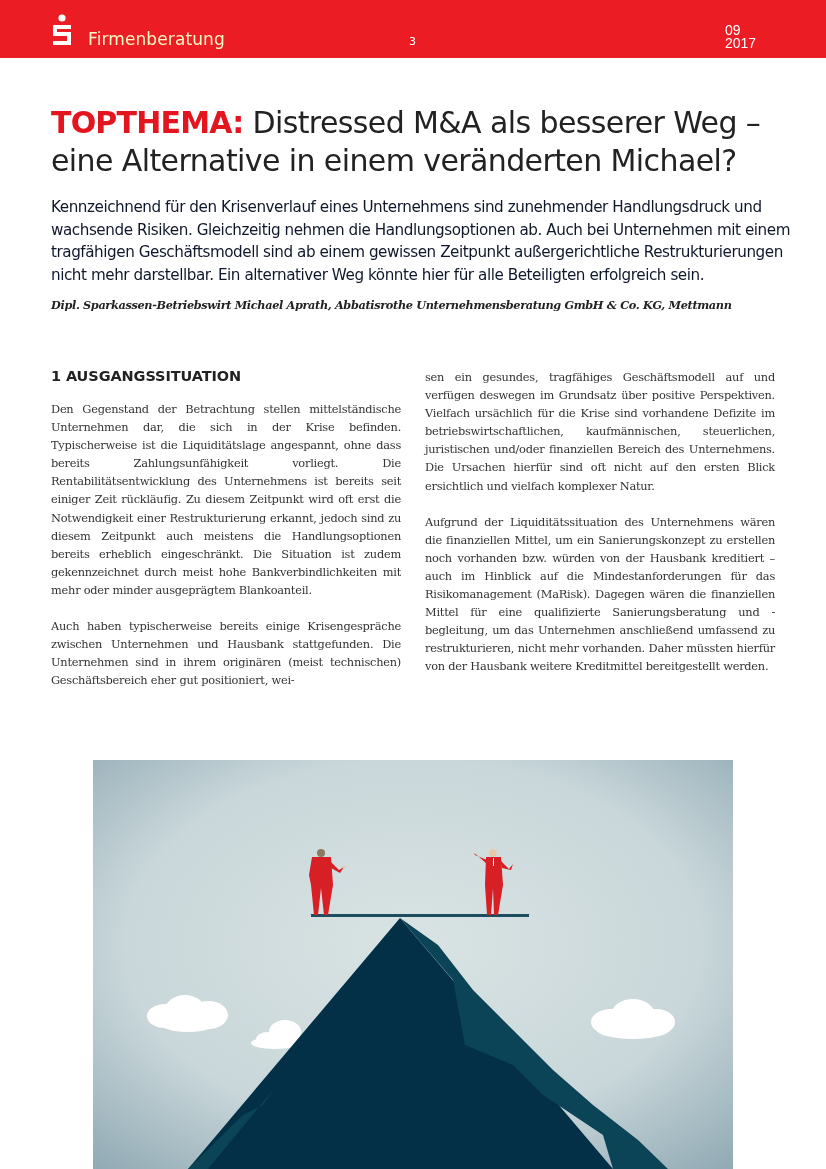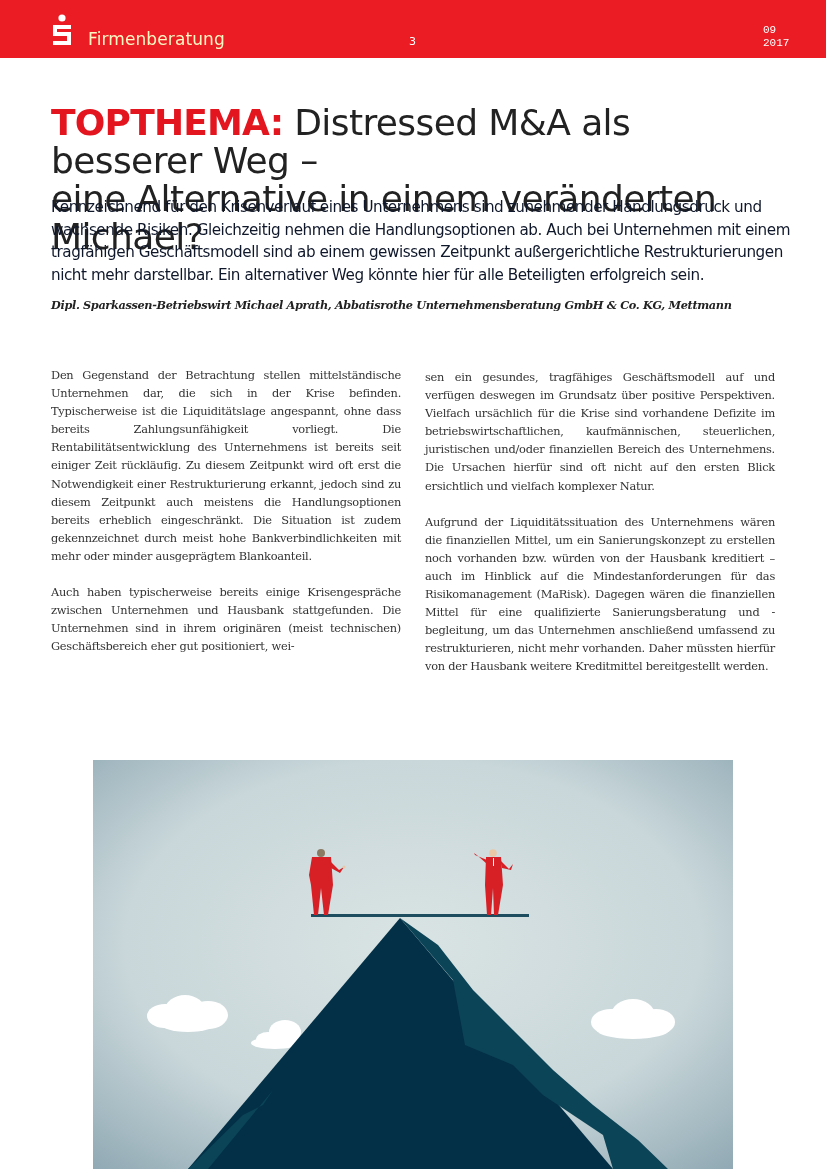--- a/index.html
+++ b/index.html
@@ -1,23 +1,23 @@
 <!DOCTYPE html>
 <html><head>
 <meta charset="utf-8">
 <style>
   html, body { margin: 0; padding: 0; }
   body { width: 826px; height: 1169px; background: #ffffff; position: relative; overflow: hidden; }
   .header { position: absolute; left: 0; top: 0; width: 826px; height: 58px; background: #ec1c24; color: #fff; }
   .logo { position: absolute; left: 51px; top: 14px; width: 22px; height: 34px; }
   .brand { position: absolute; left: 88px; top: 29px; font-family: "DejaVu Sans", sans-serif; font-size: 17px; color: #fef9c3; letter-spacing: 0.1px; }
   .pagenum { position: absolute; left: 409px; top: 35px; font-family: "DejaVu Sans", sans-serif; font-size: 11px; color: #fff; }
-  .issue { position: absolute; left: 763px; top: 24px; font-family: Liberation Mono, monospace; font-size: 11px; line-height: 13px; color: #fff; }
+  .issue { position: absolute; left: 725px; top: 24px; font-family: Liberation Sans, sans-serif; font-size: 14px; line-height: 13px; color: #fff; }
 
-  .title { position: absolute; left: 51px; top: 104px; width: 740px; font-family: "DejaVu Sans", sans-serif; font-size: 36px; line-height: 38px; color: #222; font-weight: normal; margin: 0; letter-spacing: -0.6px; }
+  .title { position: absolute; left: 51px; top: 104px; width: 740px; font-family: "DejaVu Sans", sans-serif; font-size: 30px; line-height: 38px; color: #222; font-weight: normal; margin: 0; letter-spacing: -0.6px; }
   .title .kw { color: #e3151e; font-weight: bold; letter-spacing: -0.8px; }
 
   .lead { position: absolute; left: 51px; top: 196px; width: 740px; font-family: "DejaVu Sans", sans-serif; font-size: 15.2px; line-height: 22.5px; color: #0f172a; letter-spacing: -0.45px; margin: 0; }
   .author { position: absolute; left: 51px; top: 298px; width: 740px; font-family: "DejaVu Serif", serif; font-style: italic; font-weight: bold; font-size: 11.3px; color: #222; letter-spacing: -0.35px; margin: 0; }
 
   .col { position: absolute; top: 366px; width: 350px; font-family: "DejaVu Serif", serif; font-size: 11.4px; line-height: 18.1px; color: #333; text-align: justify; letter-spacing: -0.25px; }
   .col.left { left: 51px; }
   .col.right { left: 425px; top: 368px; }
   .col p { margin: 0 0 18px 0; }
   .section-head { font-family: "DejaVu Sans", sans-serif; font-weight: bold; font-size: 14.5px; color: #222; margin: 0 0 14px 0; letter-spacing: -0.1px; text-align: left; line-height: 20px; }
@@ -44,20 +44,21 @@
 <h1 class="title">
   <span class="kw">TOPTHEMA:</span>
   <span>Distressed M&amp;A als besserer Weg –</span><br>
   <span>eine Alternative in einem veränderten Michael?</span>
 </h1>
 
 <p class="lead">Kennzeichnend für den Krisenverlauf eines Unternehmens sind zunehmender Handlungsdruck und wachsende Risiken. Gleichzeitig nehmen die Handlungsoptionen ab. Auch bei Unternehmen mit einem tragfähigen Geschäftsmodell sind ab einem gewissen Zeitpunkt außergerichtliche Restrukturierungen nicht mehr darstellbar. Ein alternativer Weg könnte hier für alle Beteiligten erfolgreich sein.</p>
 <p class="author">Dipl. Sparkassen-Betriebswirt Michael Aprath, Abbatisrothe Unternehmensberatung GmbH &amp; Co. KG, Mettmann</p>
 
 <div class="col left">
+  <h2 class="section-head">1  AUSGANGSSITUATION</h2>
   <p>Den Gegenstand der Betrachtung stellen mittelständische Unternehmen dar, die sich in der Krise befinden. Typischerweise ist die Liquiditätslage angespannt, ohne dass bereits Zahlungsunfähigkeit vorliegt. Die Rentabilitätsentwicklung des Unternehmens ist bereits seit einiger Zeit rückläufig. Zu diesem Zeitpunkt wird oft erst die Notwendigkeit einer Restrukturierung erkannt, jedoch sind zu diesem Zeitpunkt auch meistens die Handlungsoptionen bereits erheblich eingeschränkt. Die Situation ist zudem gekennzeichnet durch meist hohe Bankverbindlichkeiten mit mehr oder minder ausgeprägtem Blankoanteil.</p>
   <p>Auch haben typischerweise bereits einige Krisengespräche zwischen Unternehmen und Hausbank stattgefunden. Die Unternehmen sind in ihrem originären (meist technischen) Geschäftsbereich eher gut positioniert, wei-</p>
 </div>
 
 <div class="col right">
   <p>sen ein gesundes, tragfähiges Geschäftsmodell auf und verfügen deswegen im Grundsatz über positive Perspektiven. Vielfach ursächlich für die Krise sind vorhandene Defizite im betriebswirtschaftlichen, kaufmännischen, steuerlichen, juristischen und/oder finanziellen Bereich des Unternehmens. Die Ursachen hierfür sind oft nicht auf den ersten Blick ersichtlich und vielfach komplexer Natur.</p>
   <p>Aufgrund der Liquiditätssituation des Unternehmens wären die finanziellen Mittel, um ein Sanierungskonzept zu erstellen noch vorhanden bzw. würden von der Hausbank kreditiert – auch im Hinblick auf die Mindestanforderungen für das Risikomanagement (MaRisk). Dagegen wären die finanziellen Mittel für eine qualifizierte Sanierungsberatung und -begleitung, um das Unternehmen anschließend umfassend zu restrukturieren, nicht mehr vorhanden. Daher müssten hierfür von der Hausbank weitere Kreditmittel bereitgestellt werden.</p>
 </div>
 
 <div class="figure">

